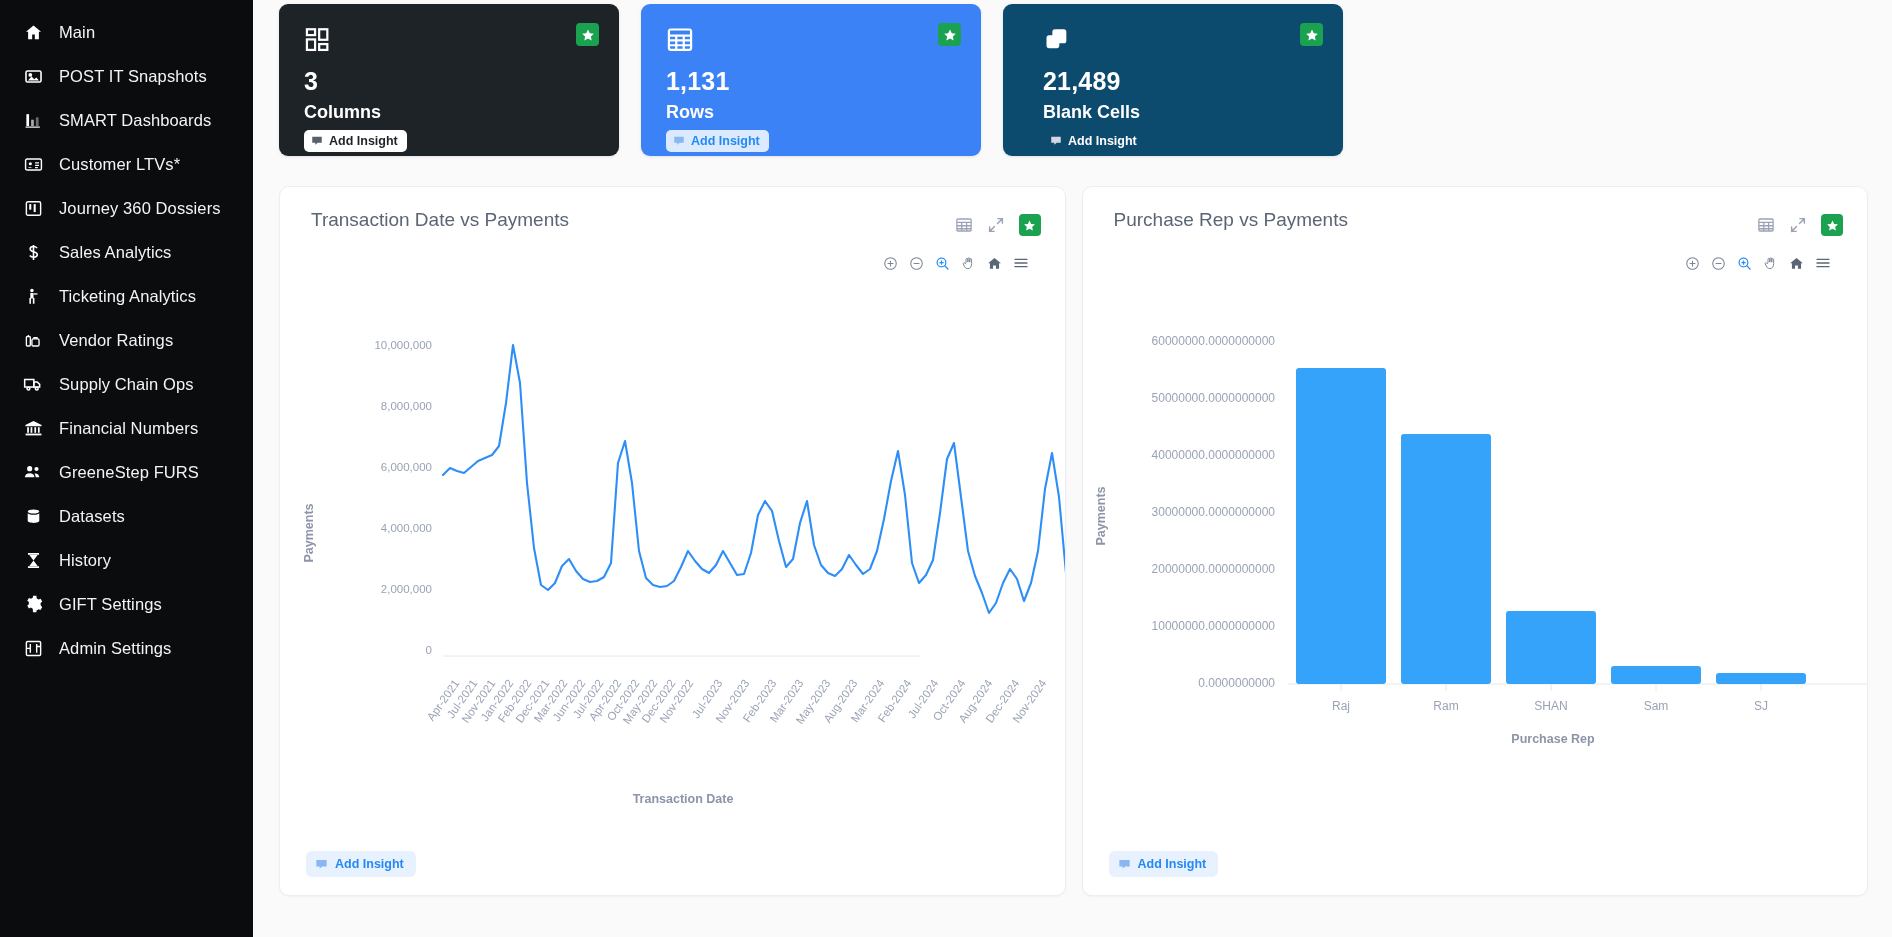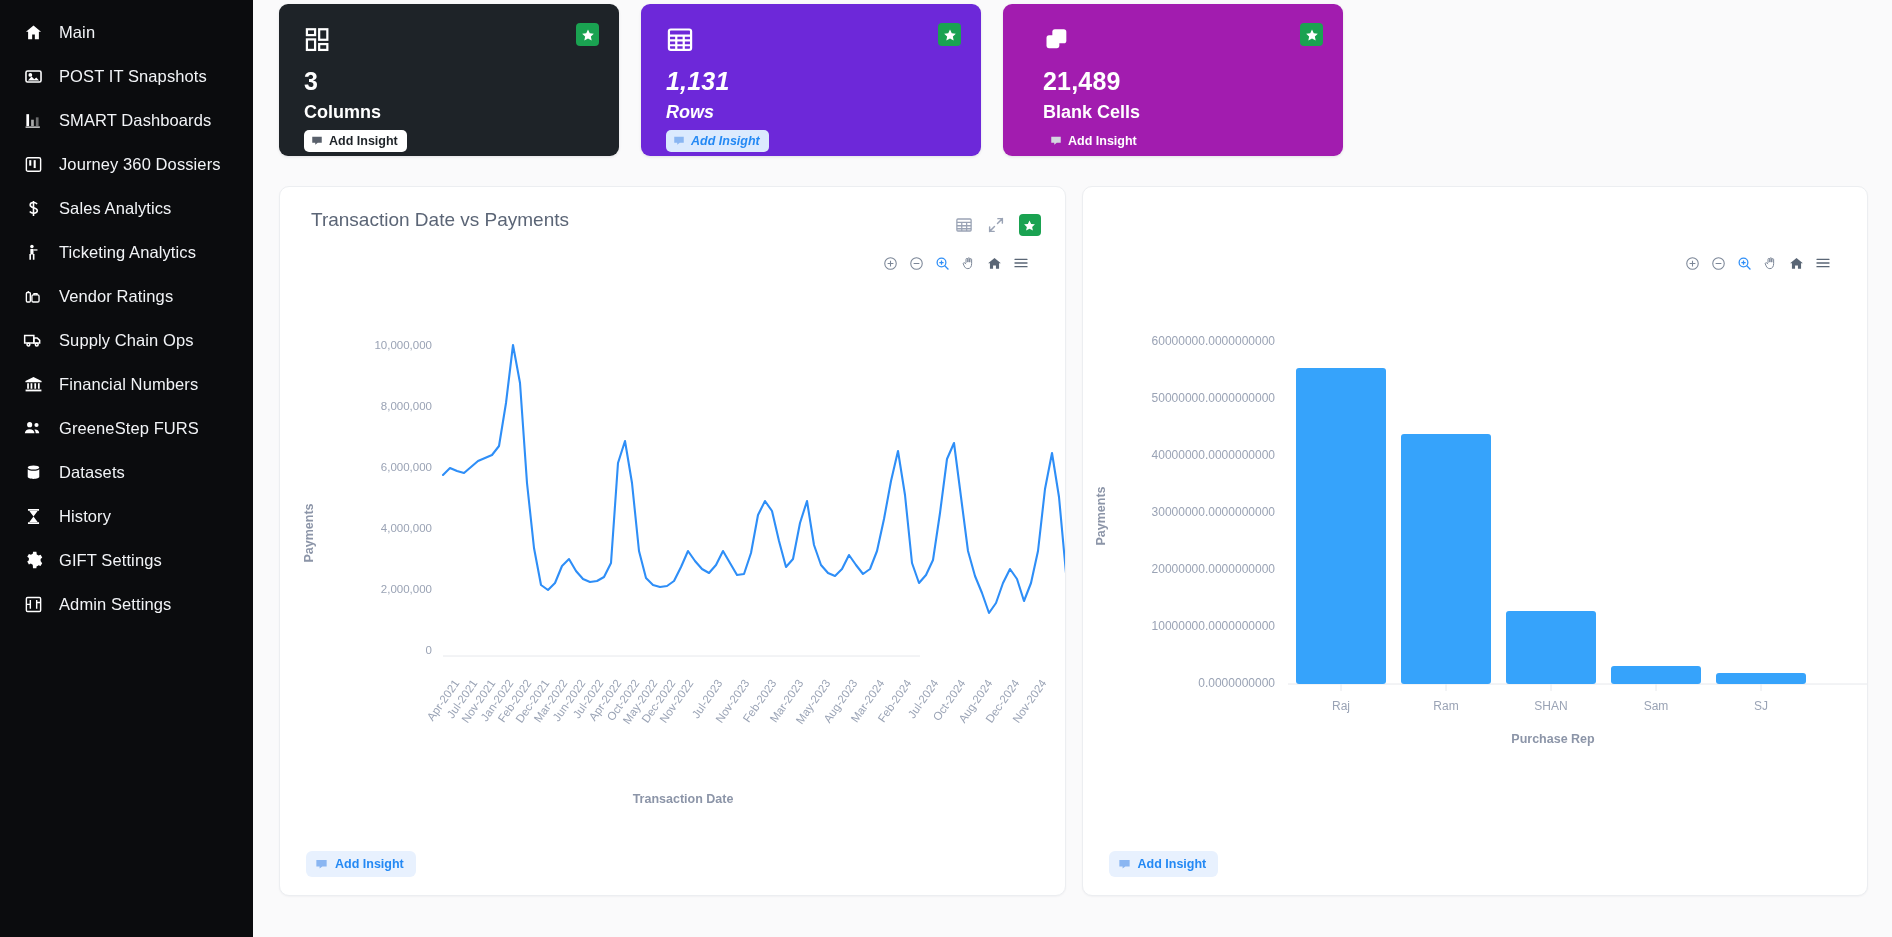--- a/index.html
+++ b/index.html
@@ -43,22 +43,22 @@
   
   .kpi-row { display: flex; gap: 22px; padding: 4px 24px 0 26px; }
   .kpi {
     width: 340px; height: 152px;
     border-radius: 9px;
     padding: 18px 18px 0 25px;
     position: relative;
     box-shadow: 0 1px 3px rgba(16,24,40,.10);
   }
   .kpi.dark  { background: #1e2328; color: #ffffff; }
-  .kpi.blue  { background: #6d28d9; color: #ffffff; font-style: italic; }
-  .kpi.gray  { background: #a21caf; color: #ffffff; padding-left: 40px; }
+  .kpi.blue  { background: #3b82f6; color: #ffffff; }
+  .kpi.gray  { background: #0c4a6e; color: #ffffff; padding-left: 40px; }
   .kpi-ico { margin-top: 4px; height: 32px; }
   .kpi-val { font-size: 25px; font-weight: 700; margin-top: 9px; letter-spacing: .2px; }
   .kpi-lbl { font-size: 18px; font-weight: 700; margin-top: 6px; }
   .star-badge {
     position: absolute; top: 19px; right: 20px;
     width: 23px; height: 23px; border-radius: 4px;
     background: #1aa251;
     display: flex; align-items: center; justify-content: center;
     cursor: pointer;
   }
@@ -154,20 +154,31 @@
           <svg width="19" height="19" viewBox="0 0 24 24" fill="#fff">
             <rect x="3" y="4" width="3.4" height="15"></rect>
             <rect x="9" y="11" width="3.4" height="8" opacity=".65"></rect>
             <rect x="15" y="8" width="3.4" height="11" opacity=".4"></rect>
             <rect x="2" y="19.6" width="18" height="1.5"></rect>
           </svg>
         </span>
       <span class="nav-label">SMART Dashboards</span>
     </div>
 
+    <div class="nav-item">
+      <span class="nav-ico">
+          <svg width="19" height="19" viewBox="0 0 24 24" fill="none" stroke="#fff" stroke-width="1.8">
+            <rect x="2" y="5" width="20" height="14" rx="2"></rect>
+            <circle cx="8" cy="11" r="2" fill="#fff" stroke="none"></circle>
+            <path d="M5 16.2c.6-1.6 4.4-1.6 5 0" fill="#fff" stroke="none"></path>
+            <path d="M14 10h5M14 13h5M14 16h3.5" stroke-width="1.6"></path>
+          </svg>
+        </span>
+      <span class="nav-label">Customer LTVs*</span>
+    </div>
 
     <div class="nav-item">
       <span class="nav-ico">
           <svg width="19" height="19" viewBox="0 0 24 24" fill="none" stroke="#fff" stroke-width="1.8">
             <rect x="3" y="3.5" width="18" height="17" rx="2"></rect>
             <rect x="6.6" y="6.5" width="2.6" height="7" fill="#fff" stroke="none"></rect>
             <rect x="12.2" y="6.5" width="2.6" height="10" fill="#fff" stroke="none"></rect>
           </svg>
         </span>
       <span class="nav-label">Journey 360 Dossiers</span>
@@ -474,20 +485,41 @@
           <div class="foot-insight">
             <svg width="13" height="13" viewBox="0 0 24 24" fill="#8ab6f2">
                 <path d="M2.5 3.5h19v12h-8l-5 4v-4h-6z"></path>
               </svg>
             <span>Add Insight</span>
           </div>
         </div>
       </div>
 
       <div class="panel right">
+        <div class="panel-head">
+          <div class="panel-title">Purchase Rep vs Payments</div>
+          <div class="head-icons">
+            <span class="ic">
+                <svg width="18" height="18" viewBox="0 0 24 24" fill="none" stroke="#9aa3b5" stroke-width="1.7">
+                  <rect x="2.5" y="4" width="19" height="16" rx="1.4"></rect>
+                  <path d="M2.5 8.6h19M2.5 13h19M2.5 17h19M9 8.6V20M15.5 8.6V20"></path>
+                </svg>
+              </span>
+            <span class="ic">
+                <svg width="18" height="18" viewBox="0 0 24 24" fill="none" stroke="#9aa3b5" stroke-width="1.9" stroke-linecap="round">
+                  <path d="M14.5 3.5h6v6M20.5 3.5 14 10M9.5 20.5h-6v-6M3.5 20.5 10 14"></path>
+                </svg>
+              </span>
+            <span class="star-sq">
+                <svg width="13" height="13" viewBox="0 0 24 24" fill="#fff">
+                  <path d="M12 2.6 15 9l7 .9-5.1 4.7 1.4 6.8L12 18l-6.3 3.4L7.1 14.6 2 9.9 9 9z"></path>
+                </svg>
+              </span>
+          </div>
+        </div>
 
         <div class="plot-toolbar">
           <span class="ic">
               <svg width="15" height="15" viewBox="0 0 24 24" fill="none" stroke="#7b8697" stroke-width="1.7">
                 <circle cx="12" cy="12" r="9.2"></circle>
                 <path d="M12 7.4v9.2M7.4 12h9.2"></path>
               </svg>
             </span>
           <span class="ic">
               <svg width="15" height="15" viewBox="0 0 24 24" fill="none" stroke="#7b8697" stroke-width="1.7">

